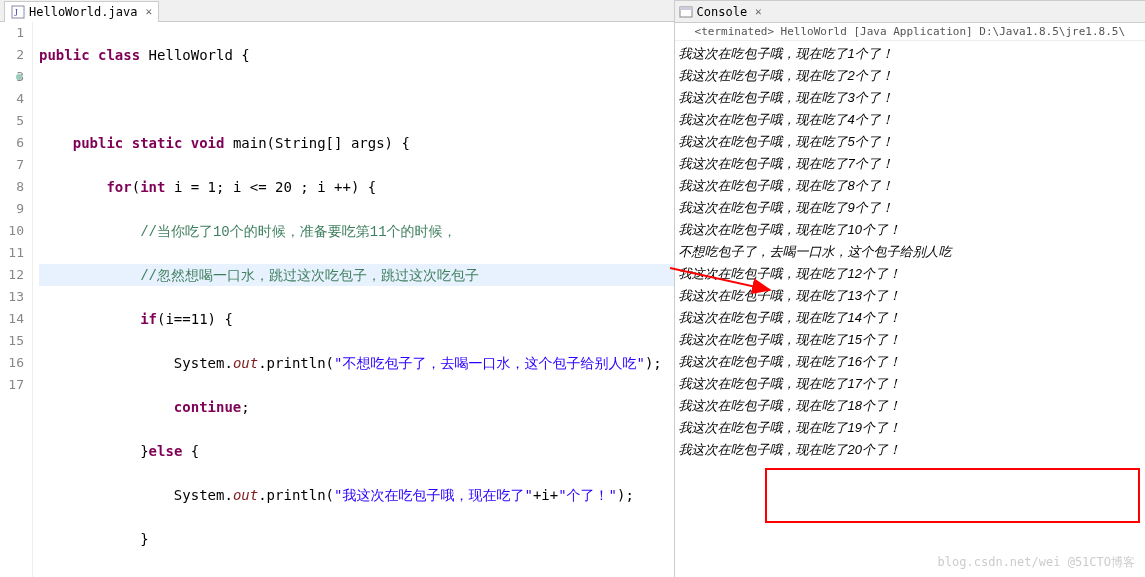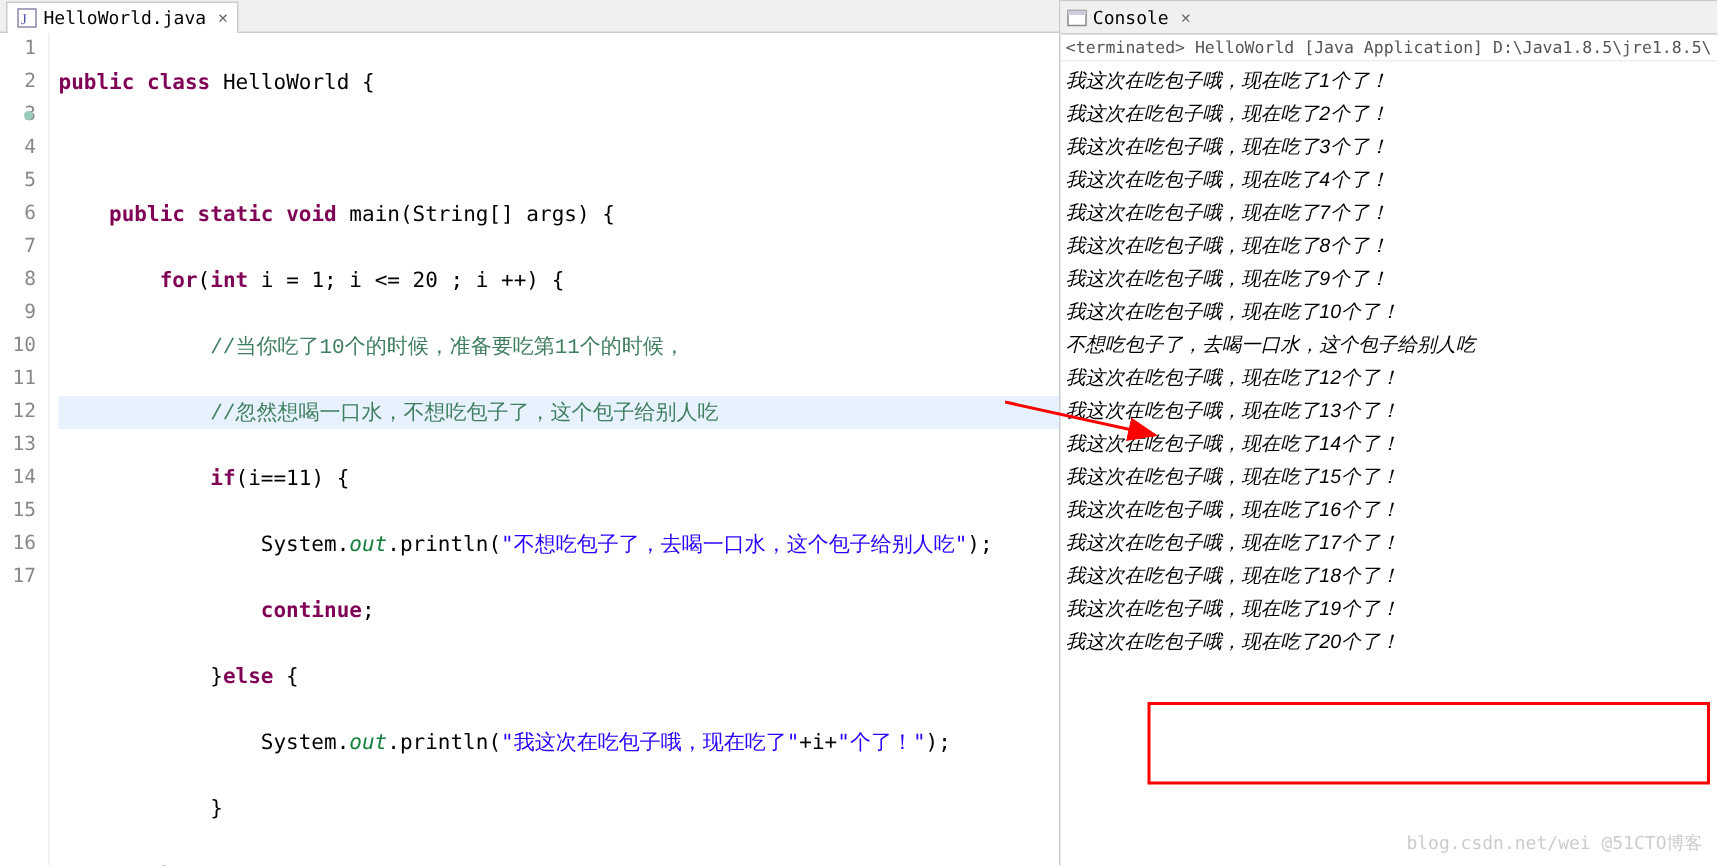--- a/index.html
+++ b/index.html
@@ -13,24 +13,24 @@
     .close-x { font-size: 11px; color: #666; margin-left: 4px; cursor: pointer; }
     .editor-body { display: flex; flex: 1; overflow: hidden; background: #fff; }
     .gutter { width: 33px; text-align: right; padding-right: 8px; color: #888; font-size: 13px; line-height: 22px; background: #fff; border-right: 1px solid #eee; user-select: none; }
     .gutter .ln { height: 22px; }
     .code-area { flex: 1; padding-left: 6px; line-height: 22px; font-family: Consolas, monospace; font-size: 14px; white-space: pre; position: relative;}
     .code-line { height: 22px; }
     .hl { background: #e8f2fe; display: block; width: 100%; }
     .kw { color: #7f0055; font-weight: bold; }
     .str { color: #2a00ff; }
     .com { color: #3f7f5f; font-family: Liberation Mono, monospace; }
-    .fld { color: #15803d; font-style: italic; }
+    .fld { color: #7f1d1d; font-style: italic; }
     .cnm { color: #000;}
     .console-header { height: 22px; background: #f0f0f0; border-bottom: 1px solid #ccc; display: flex; align-items: center; padding-left: 4px; gap: 4px; font-size: 12px;}
-    .console-status { font-size: 11px; color: #555; padding: 2px 4px; border-bottom: 1px solid #eee; white-space: nowrap; overflow: hidden; }
+    .console-status { font-size: 11px; color: #555; padding: 2px 20px; border-bottom: 1px solid #eee; white-space: nowrap; overflow: hidden; }
     .console-output { flex: 1; padding: 2px 4px; font-size: 13px; line-height: 22px; font-family: "Microsoft YaHei", sans-serif; position: relative;}
     .console-line { height: 22px; white-space: nowrap; font-style: italic; }
     .red-arrow { position: absolute; pointer-events: none; }
     .red-box { position: absolute; border: 2px solid #f00; pointer-events: none; }
     .watermark { position: absolute; bottom: 6px; right: 10px; color: #ccc; font-size: 12px; }
     .ln3 { position: relative; }
     .ln3::after { content: ""; position: absolute; right: 2px; top: 8px; width: 6px; height: 6px; background: #9cb; border-radius: 50%;}
   </style>
 </head>
 <body>
@@ -68,21 +68,21 @@
         <div class="ln">15</div>
         <div class="ln">16</div>
         <div class="ln">17</div>
       </div>
       <div class="code-area">
 <div class="code-line"><span class="kw">public</span> <span class="kw">class</span> <span class="cnm">HelloWorld</span><span> {</span></div>
 <div class="code-line"></div>
 <div class="code-line">    <span class="kw">public</span> <span class="kw">static</span> <span class="kw">void</span><span> main(String[] args) {</span></div>
 <div class="code-line">        <span class="kw">for</span><span>(</span><span class="kw">int</span><span> i = 1; i &lt;= 20 ; i ++) {</span></div>
 <div class="code-line">            <span class="com">//当你吃了10个的时候，准备要吃第11个的时候，</span></div>
-<div class="code-line hl">            <span class="com">//忽然想喝一口水，不想吃包子了，这个包子给别人吃</span></div>
+<div class="code-line hl">            <span class="com">//忽然想喝一口水，跳过这次吃包子，跳过这次吃包子</span></div>
 <div class="code-line">            <span class="kw">if</span><span>(i==11) {</span></div>
 <div class="code-line">                <span>System.</span><span class="fld">out</span><span>.println(</span><span class="str">"不想吃包子了，去喝一口水，这个包子给别人吃"</span><span>);</span></div>
 <div class="code-line">                <span class="kw">continue</span><span>;</span></div>
 <div class="code-line">            <span>}</span><span class="kw">else</span><span> {</span></div>
 <div class="code-line">                <span>System.</span><span class="fld">out</span><span>.println(</span><span class="str">"我这次在吃包子哦，现在吃了"</span><span>+i+</span><span class="str">"个了！"</span><span>);</span></div>
 <div class="code-line">            <span>}</span></div>
 <div class="code-line">        <span>}</span></div>
 
 
 
@@ -101,20 +101,21 @@
       </span>
       <span>Console</span>
       <span class="close-x">✕</span>
     </div>
     <div class="console-status">&lt;terminated&gt; HelloWorld [Java Application] D:\Java1.8.5\jre1.8.5\</div>
     <div class="console-output" id="console-out">
         <div class="console-line">我这次在吃包子哦，现在吃了1个了！</div>
         <div class="console-line">我这次在吃包子哦，现在吃了2个了！</div>
         <div class="console-line">我这次在吃包子哦，现在吃了3个了！</div>
         <div class="console-line">我这次在吃包子哦，现在吃了4个了！</div>
+        <div class="console-line">我这次在吃包子哦，现在吃了5个了！</div>
         <div class="console-line">我这次在吃包子哦，现在吃了7个了！</div>
         <div class="console-line">我这次在吃包子哦，现在吃了8个了！</div>
         <div class="console-line">我这次在吃包子哦，现在吃了9个了！</div>
         <div class="console-line">我这次在吃包子哦，现在吃了10个了！</div>
         <div class="console-line">不想吃包子了，去喝一口水，这个包子给别人吃</div>
         <div class="console-line">我这次在吃包子哦，现在吃了12个了！</div>
         <div class="console-line">我这次在吃包子哦，现在吃了13个了！</div>
         <div class="console-line">我这次在吃包子哦，现在吃了14个了！</div>
         <div class="console-line">我这次在吃包子哦，现在吃了15个了！</div>
         <div class="console-line">我这次在吃包子哦，现在吃了16个了！</div>

